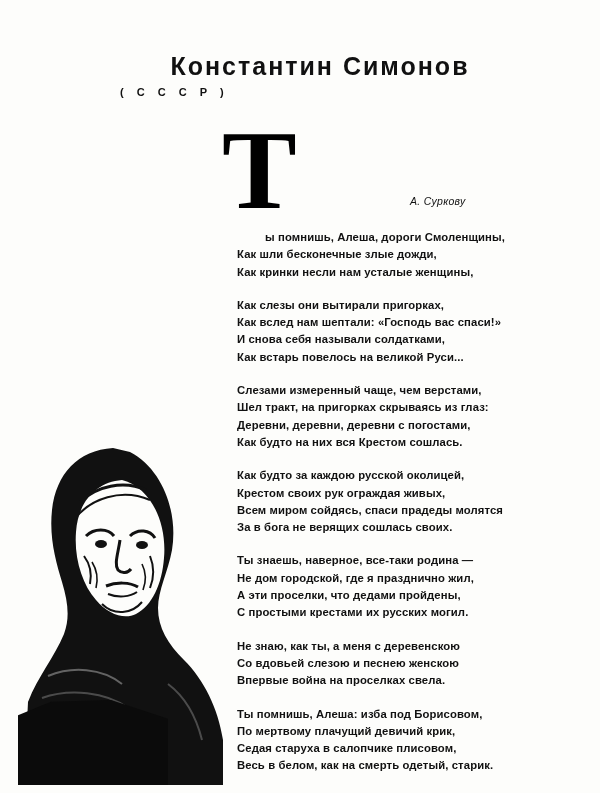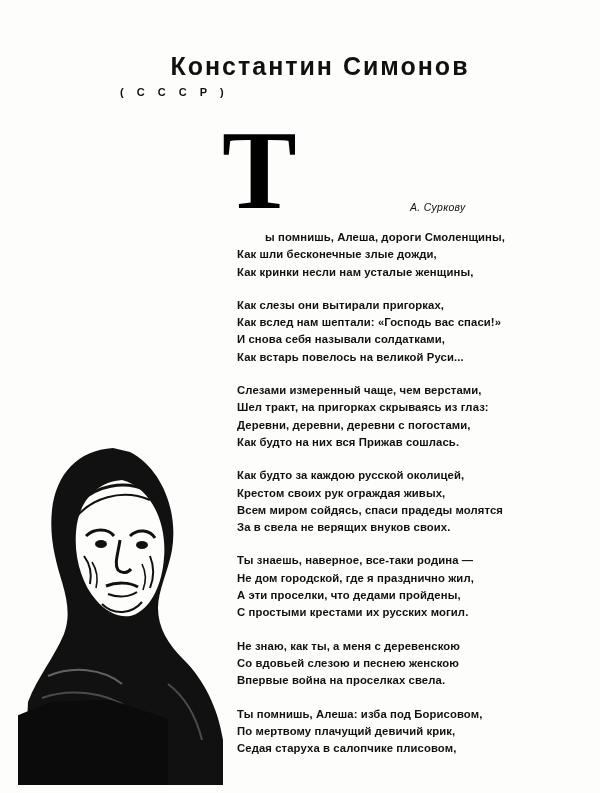--- a/index.html
+++ b/index.html
@@ -47,21 +47,21 @@
     letter-spacing: 5px;
     color: #111;
     padding-left: 120px;
     box-sizing: border-box;
   }
 
   
   .dedication {
     position: absolute;
     left: 410px;
-    top: 201px;
+    top: 195px;
     font-size: 10.5px;
     font-style: italic;
     color: #111;
     letter-spacing: 0.3px;
   }
 
   
   .dropcap {
     position: absolute;
     left: 222px;
@@ -140,43 +140,44 @@
     <div class="stanza">
       <div class="line">Как слезы они вытирали пригорках,</div>
       <div class="line">Как вслед нам шептали: «Господь вас спаси!»</div>
       <div class="line">И снова себя называли солдатками,</div>
       <div class="line">Как встарь повелось на великой Руси...</div>
     </div>
     <div class="stanza">
       <div class="line">Слезами измеренный чаще, чем верстами,</div>
       <div class="line">Шел тракт, на пригорках скрываясь из глаз:</div>
       <div class="line">Деревни, деревни, деревни с погостами,</div>
-      <div class="line">Как будто на них вся Прижав сошлась.</div>
+      <div class="line">Как будто на них вся Крестом сошлась.</div>
     </div>
     <div class="stanza">
       <div class="line">Как будто за каждою русской околицей,</div>
       <div class="line">Крестом своих рук ограждая живых,</div>
       <div class="line">Всем миром сойдясь, спаси прадеды молятся</div>
-      <div class="line">За в свела не верящих внуков своих.</div>
+      <div class="line">За в бога не верящих сошлась своих.</div>
     </div>
     <div class="stanza">
       <div class="line">Ты знаешь, наверное, все-таки родина —</div>
       <div class="line">Не дом городской, где я празднично жил,</div>
       <div class="line">А эти проселки, что дедами пройдены,</div>
       <div class="line">С простыми крестами их русских могил.</div>
     </div>
     <div class="stanza">
       <div class="line">Не знаю, как ты, а меня с деревенскою</div>
       <div class="line">Со вдовьей слезою и песнею женскою</div>
       <div class="line">Впервые война на проселках свела.</div>
     </div>
     <div class="stanza">
       <div class="line">Ты помнишь, Алеша: изба под Борисовом,</div>
       <div class="line">По мертвому плачущий девичий крик,</div>
       <div class="line">Седая старуха в салопчике плисовом,</div>
+      <div class="line">Весь в белом, как на смерть одетый, старик.</div>
     </div>
   </div>
 
   <div id="illustration">
     <svg width="215" height="345" viewBox="0 0 215 345" xmlns="http://www.w3.org/2000/svg">
 
       <path d="M95 8 C 60 10, 38 34, 34 70 C 31 98, 38 122, 44 142
                C 50 162, 52 178, 46 194 C 36 218, 20 236, 10 262
                L 6 345 L 205 345 L 205 300
                C 200 268, 186 240, 166 220

